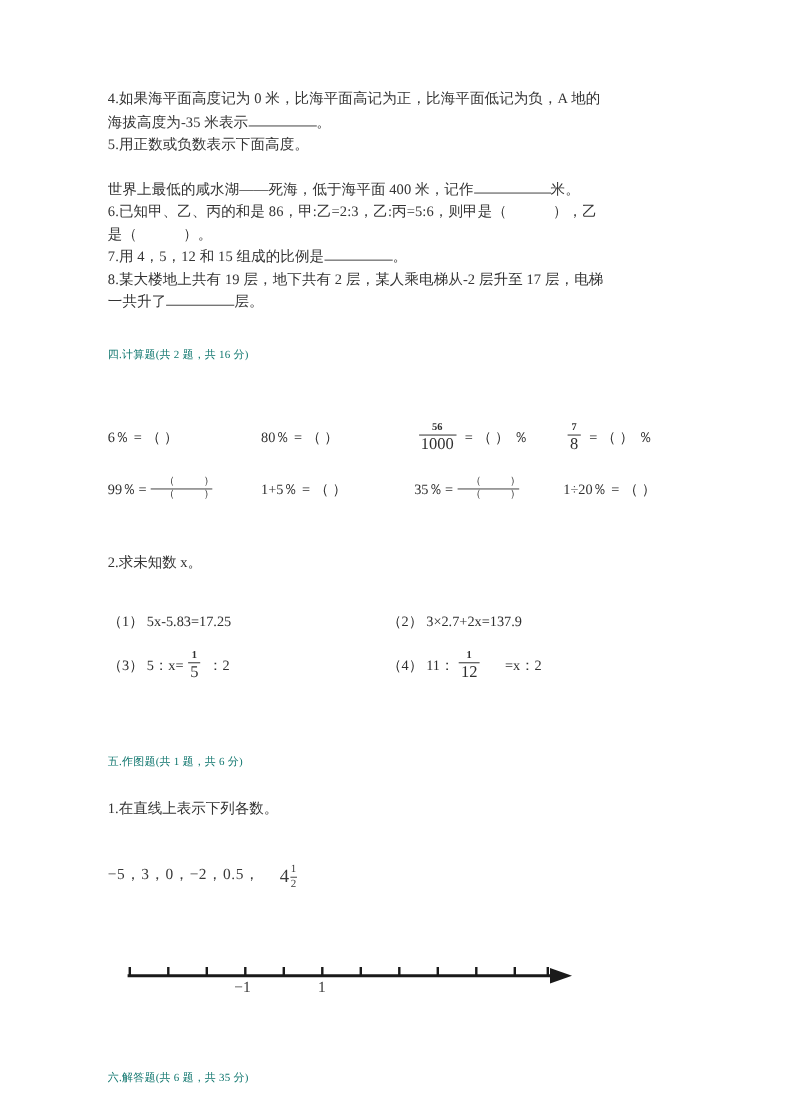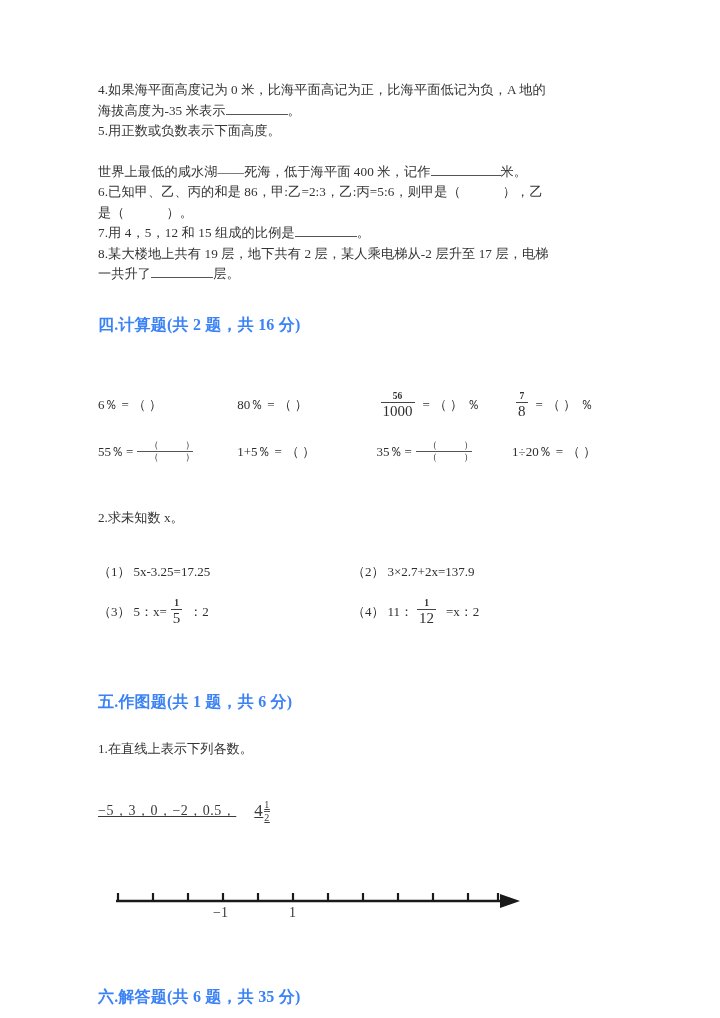--- a/index.html
+++ b/index.html
@@ -48,23 +48,23 @@
   .b-md { width: 62px; }
   .b-lg { width: 70px; }
 
   .paren {
     display: inline-block;
     min-width: 42px;
     text-align: center;
   }
 
   .section-title {
-    font-size: 16px;
-    font-weight: bold;
-    color: #3b82f6;
+    font-size: 10px;
+    font-weight: normal;
+    color: #0f766e;
     letter-spacing: 0.2px;
     margin: 0;
   }
 
   .qline {
     font-size: 13.2px;
     line-height: 20.5px;
     color: #333;
     margin: 0;
   }
@@ -172,22 +172,21 @@
     white-space: nowrap;
   }
   .eq-a { width: 254px; }
 
   
   .numlist {
     font-size: 14px;
     color: #3a3a3a;
     letter-spacing: 0.5px;
     display: flex;
-    align-items: center;
-    text-decoration: underline;
+    align-items: flex-start;
   }
 
   
   .numberline-wrap {
     position: relative;
     width: 420px;
     height: 56px;
     margin-left: 10px;
   }
 </style>
@@ -257,21 +256,21 @@
         <span style="margin:0 4px;">=</span>
         <span>（      ）</span>
         <span class="pct" style="margin-left:4px;">％</span>
       </div>
     </div>
 
     <div class="gap-22"></div>
 
     <div class="math-row">
       <div class="math-cell mc1">
-        <span class="pct">55％</span>
+        <span class="pct">99％</span>
         <span style="margin:0 2px;">=</span>
         <span class="frac-paren">
           <span class="num">（      ）</span>
           <span class="den">（      ）</span>
         </span>
       </div>
       <div class="math-cell mc2">
         <span class="pct">1+5％</span>
         <span style="margin:0 4px;">=</span>
         <span>（      ）</span>
@@ -293,21 +292,21 @@
 
     <div class="gap-46"></div>
 
     <p class="qline">2.求未知数 x。</p>
 
     <div class="gap-34"></div>
 
     <div class="eq-row">
       <div class="eq-cell eq-a">
         <span>（1）</span>
-        <span style="margin-left:3px;">5x-3.25=17.25</span>
+        <span style="margin-left:3px;">5x-5.83=17.25</span>
       </div>
       <div class="eq-cell">
         <span>（2）</span>
         <span style="margin-left:3px;">3×2.7+2x=137.9</span>
       </div>
     </div>
 
     <div class="gap-18"></div>
 
     <div class="eq-row">
@@ -320,21 +319,21 @@
         </span>
         <span style="margin-left:3px;">：2</span>
       </div>
       <div class="eq-cell">
         <span>（4）</span>
         <span style="margin-left:3px;">11：</span>
         <span class="frac">
           <span class="num">1</span>
           <span class="den">12</span>
         </span>
-        <span style="margin-left:6px;">=x：2</span>
+        <span style="margin-left:19px;">=x：2</span>
       </div>
     </div>
 
     <div class="gap-40"></div>
     <div class="gap-26"></div>
 
     <p class="section-title">五.作图题(共 1 题，共 6 分)</p>
 
     <div class="gap-26"></div>
 

